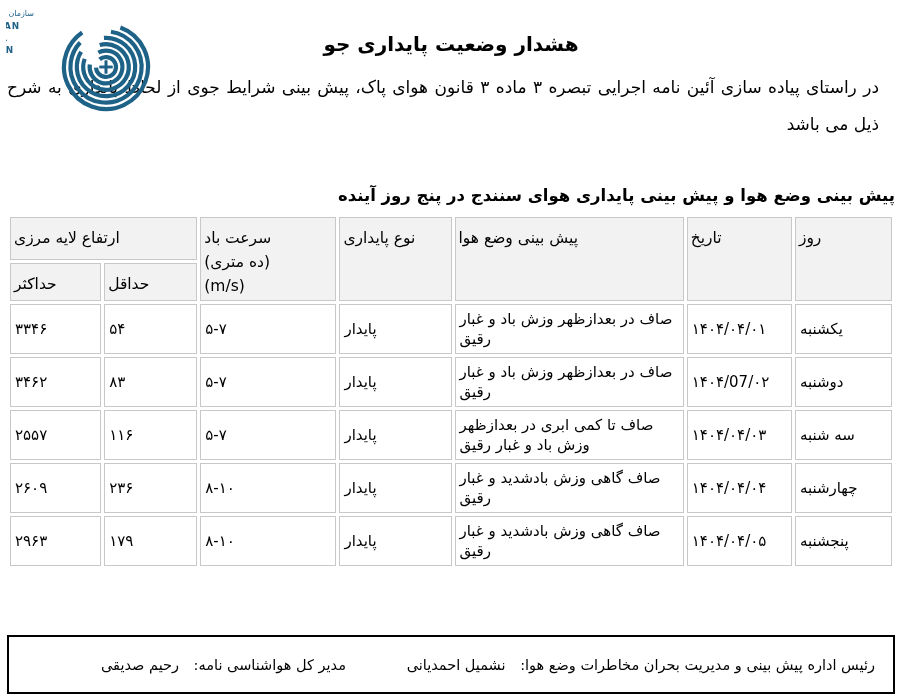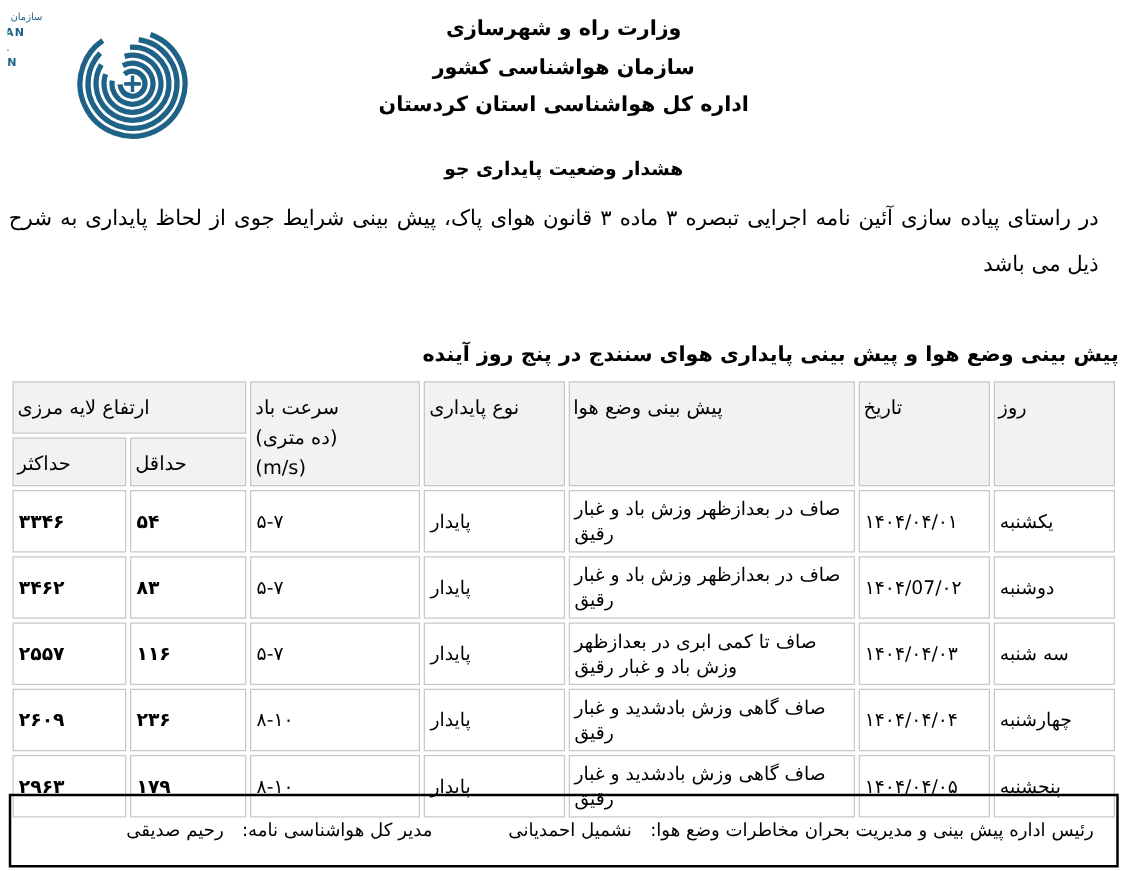--- a/index.html
+++ b/index.html
@@ -15,21 +15,21 @@
   .org-lines{
     margin:2px 80px 0 80px;
     text-align:center;font-weight:bold;font-size:16.5px;line-height:30.5px;
   }
   .logo{position:absolute;top:4px;left:6px;width:152px;height:108px;}
   .logo svg{display:block;}
 
   
   .doc-title{
     margin:26px 0 0 0;text-align:center;
-    font-size:15px;font-weight:bold;
+    font-size:20px;font-weight:bold;
   }
   .intro{
     margin:13px 16px 0 0;
     font-size:17px;line-height:37px;
     text-align:justify;
   }
 
   
   .tbl-caption{
     margin:40px 0 0 0;
@@ -47,46 +47,41 @@
   table.forecast th{
     background:#f2f2f2;font-weight:normal;font-size:15.5px;
     vertical-align:top;padding:8px 3px 2px 3px;line-height:24px;
   }
   tr.hdr-1{height:40px;}
   tr.hdr-2{height:36px;}
   table.forecast td{
     background:#ffffff;font-size:15px;vertical-align:middle;
     padding:4px 4px;line-height:20px;height:30px;
   }
-  td.shaded{background:#f4f4f4;font-weight:bold;}
+  td.shaded{background:#f4f4f4;}
   td.forecast-cell{font-size:13.5px;line-height:19px;}
   td.date-cell{font-size:14.5px;}
 
   
   .sig-box{
     position:absolute;left:7px;right:7px;bottom:3px;height:59px;
     border:2px solid #000;box-sizing:border-box;
     display:flex;align-items:center;justify-content:space-between;
     padding:0 18px 0 0;
     font-size:14.5px;
   }
   .sig-item .sig-name{margin:0 10px 0 0;}
   .sig-left{margin-left:92px;}
 </style>
 </head>
 <body>
 
 <div class="page">
 
   <header>
-    <div class="org-lines">
-      <div>وزارت راه و شهرسازی</div>
-      <div>سازمان هواشناسی کشور</div>
-      <div>اداره کل هواشناسی استان کردستان</div>
-    </div>
 
     <div class="logo">
       <svg width="152" height="108" viewBox="0 0 152 106" aria-hidden="true">
         <g fill="none" stroke="#1f6287" stroke-width="4.2">
           <circle cx="100" cy="62" r="10" stroke-dasharray="53.23 9.6" transform="rotate(230 100 62)"></circle>
           <circle cx="100" cy="62" r="16.4" stroke-dasharray="87.3 15.74" transform="rotate(242 100 62)"></circle>
           <circle cx="100" cy="62" r="22.8" stroke-dasharray="121.37 21.89" transform="rotate(254 100 62)"></circle>
           <circle cx="100" cy="62" r="29.2" stroke-dasharray="155.44 28.03" transform="rotate(266 100 62)"></circle>
           <circle cx="100" cy="62" r="35.6" stroke-dasharray="189.51 34.17" transform="rotate(278 100 62)"></circle>
           <circle cx="100" cy="62" r="42" stroke-dasharray="223.57 40.32" transform="rotate(290 100 62)"></circle>

